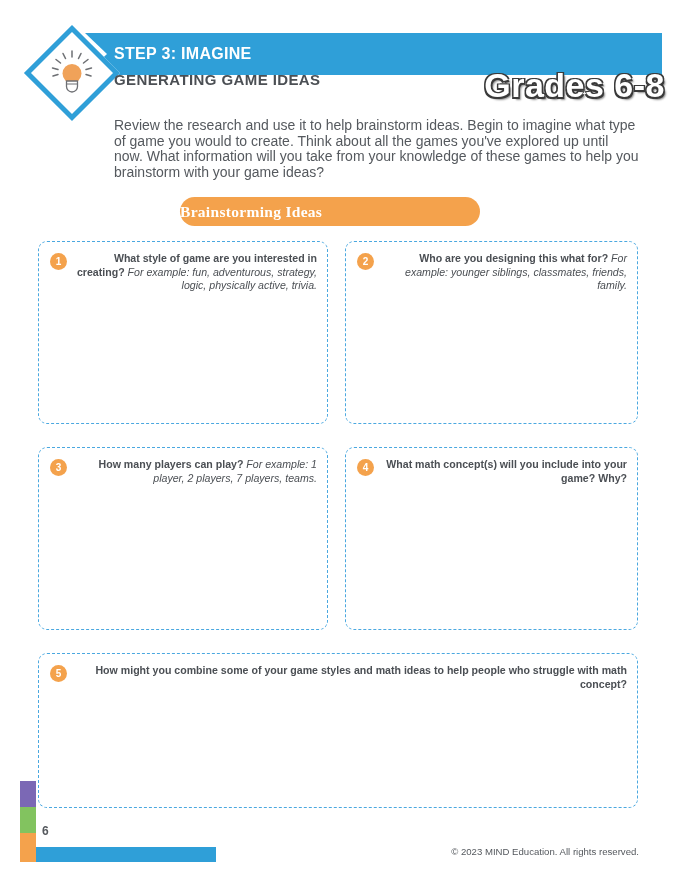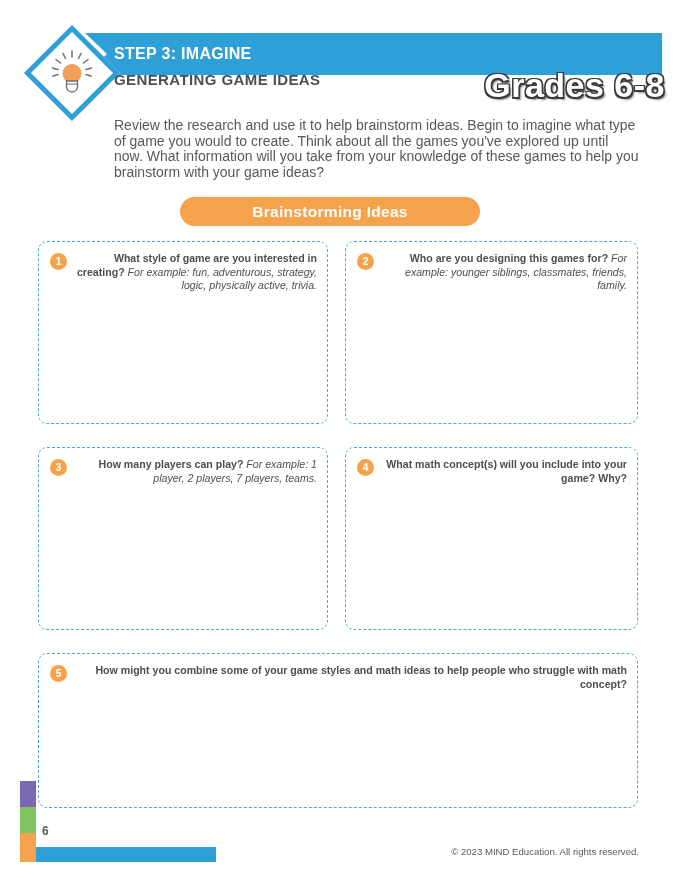--- a/index.html
+++ b/index.html
@@ -116,21 +116,21 @@
     width: 300px;
     height: 29px;
     background: #f4a24c;
     border-radius: 15px;
     color: #ffffff;
     font-size: 15.5px;
     font-weight: bold;
     letter-spacing: 0.3px;
     display: flex;
     align-items: center;
-    justify-content: center;
+    font-family: Liberation Serif, serif;
   }
 
   
   .qbox {
     position: absolute;
     border: 1.6px dashed #4aa8e0;
     border-radius: 9px;
     box-sizing: border-box;
     background: #ffffff;
   }
@@ -245,21 +245,21 @@
       <span class="lead">What style of game are you interested in creating?</span>
       <span class="eg">For example: fun, adventurous, strategy, logic, physically active, trivia.</span>
     </div>
   </div>
 </div>
 
 <div class="qbox" style="left:345px; top:241px; width:293px; height:183px;">
   <div class="q-inner">
     <div class="num-badge">2</div>
     <div class="q-text">
-      <span class="lead">Who are you designing this games for?</span>
+      <span class="lead">Who are you designing this what for?</span>
       <span class="eg">For example: younger siblings, classmates, friends, family.</span>
     </div>
   </div>
 </div>
 
 <div class="qbox" style="left:38px; top:447px; width:290px; height:183px;">
   <div class="q-inner">
     <div class="num-badge">3</div>
     <div class="q-text">
       <span class="lead">How many players can play?</span>

